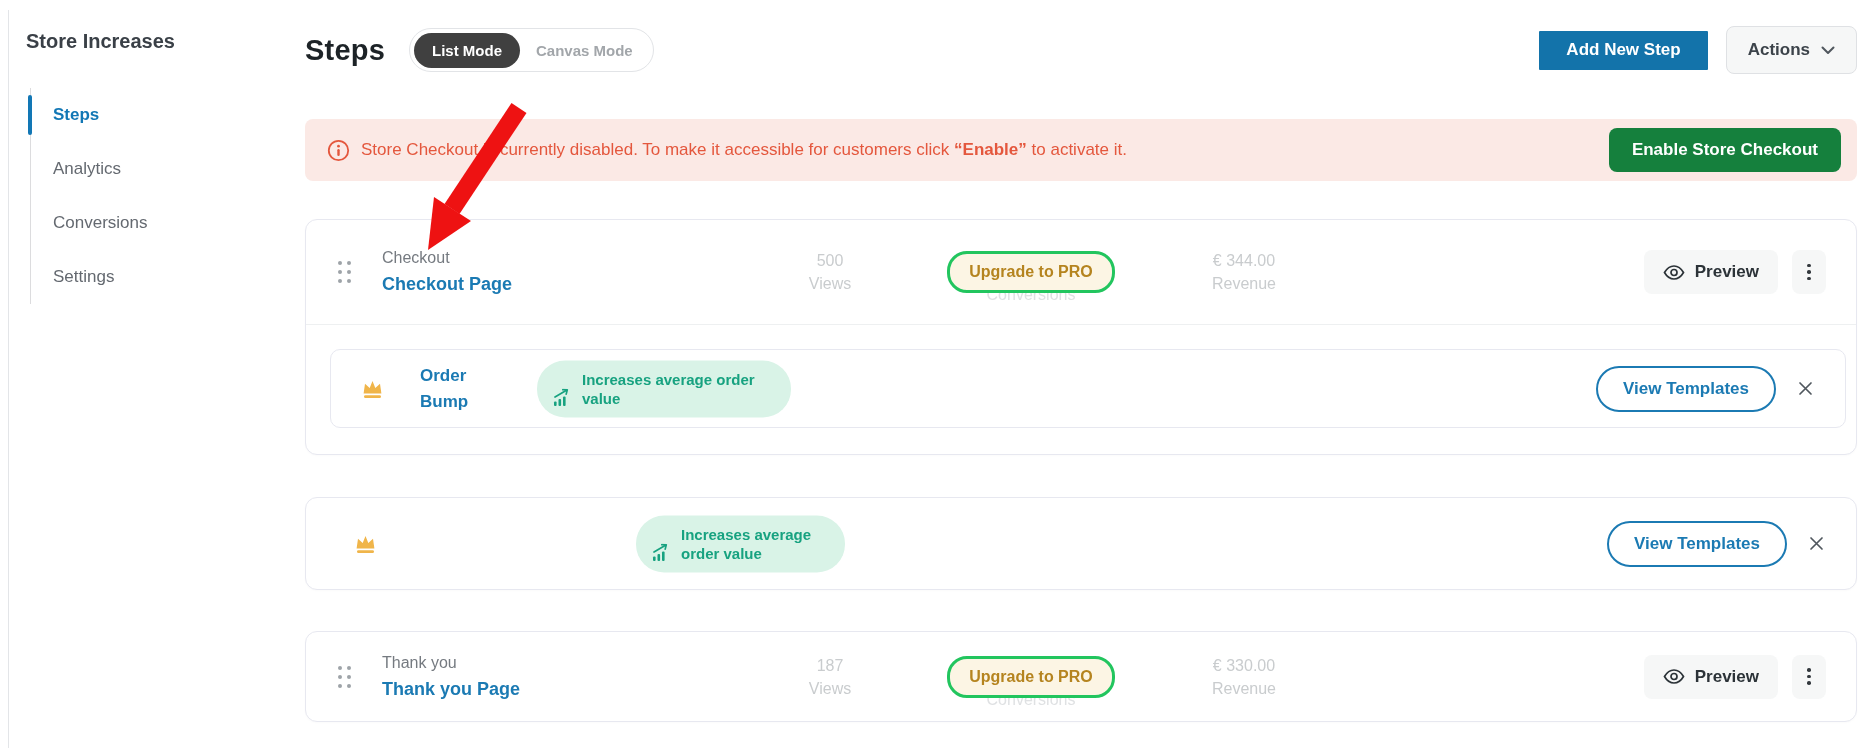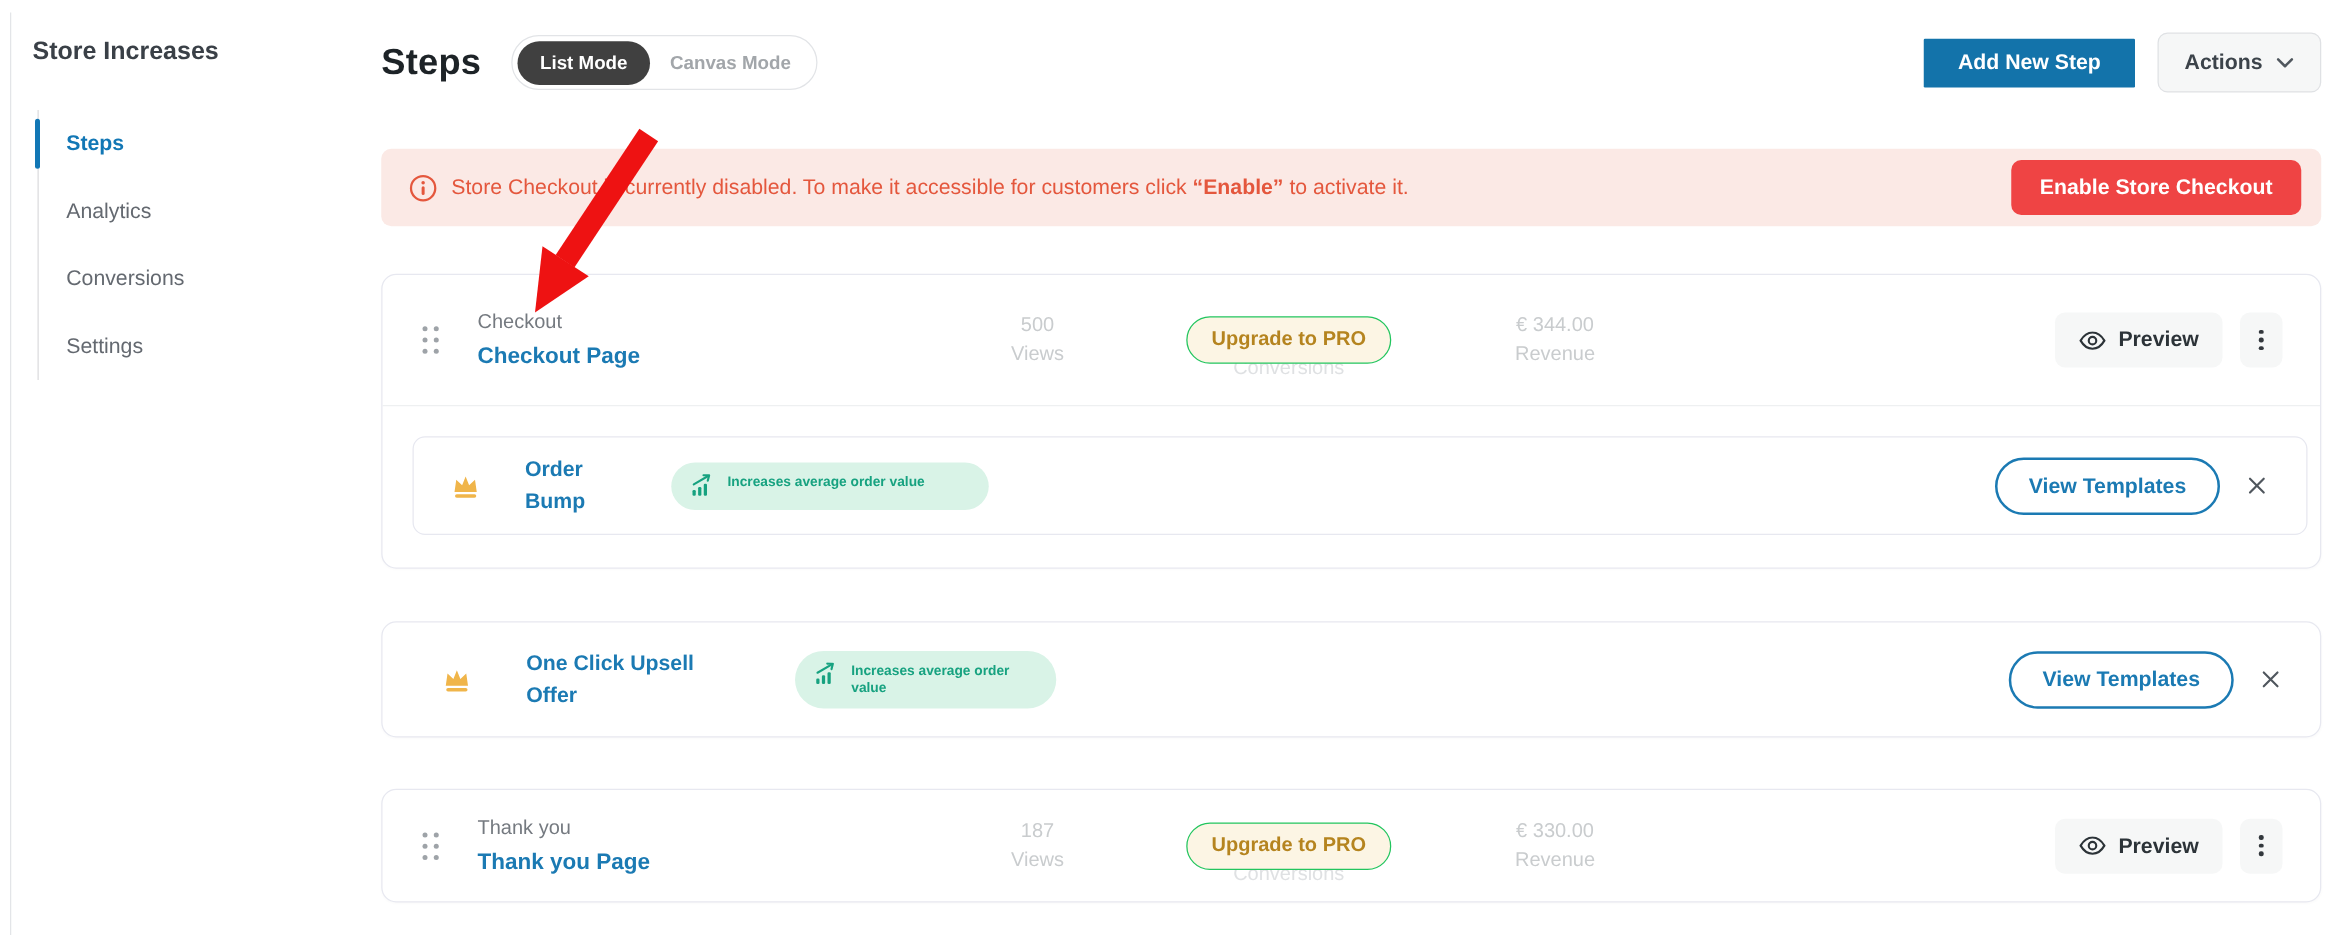--- a/index.html
+++ b/index.html
@@ -28,21 +28,21 @@
   .mode.active { background: #404040; color: #fff; border-radius: 20px; padding: 9px 18px; font-weight: 700; }
   .mode.inactive { color: #a2a6aa; padding: 9px 16px; font-weight: 600; }
   .spacer { flex: 1; }
   .btn-primary { background: #1373aa; color: #fff; font-size: 17px; font-weight: 700; height: 39px; padding: 0 27px; border: none; border-radius: 1px; display: flex; align-items: center; cursor: pointer; font-family: inherit; }
   .btn-actions { margin-left: 18px; background: #f6f7f7; border: 1px solid #dfe1e4; color: #3c434a; font-size: 17px; font-weight: 600; height: 48px; padding: 0 21px; border-radius: 8px; display: flex; align-items: center; gap: 11px; cursor: pointer; font-family: inherit; }
 
   
   .banner { position: absolute; left: 305px; top: 119px; width: 1552px; height: 62px; background: #fbe9e5; border-radius: 8px; display: flex; align-items: center; gap: 11px; padding: 0 16px 0 22px; }
   .banner-text { font-size: 17px; color: #e4573d; }
   .banner-text strong { font-weight: 700; }
-  .btn-enable { margin-left: auto; background: #ef4444; color: #fff; font-size: 17px; font-weight: 700; height: 44px; padding: 0 23px; border: none; border-radius: 8px; display: flex; align-items: center; cursor: pointer; font-family: inherit; }
+  .btn-enable { margin-left: auto; background: #15803d; color: #fff; font-size: 17px; font-weight: 700; height: 44px; padding: 0 23px; border: none; border-radius: 8px; display: flex; align-items: center; cursor: pointer; font-family: inherit; }
 
   
   .card { position: absolute; left: 305px; width: 1552px; background: #fff; border: 1px solid #e7e8f0; border-radius: 12px; box-shadow: 0 1px 2px rgba(20,20,60,.02); }
   #card-checkout { top: 219px; height: 236px; }
   #card-upsell   { top: 497px; height: 93px; }
   #card-thankyou { top: 631px; height: 91px; }
 
   .step-row { position: relative; height: 104px; }
   #card-thankyou .step-row { height: 100%; }
 
@@ -52,39 +52,39 @@
   .step-title { position: absolute; left: 76px; top: 50%; transform: translateY(-50%); }
   .step-label { font-size: 16px; color: #757a80; margin-bottom: 7px; }
   .step-link { font-size: 18px; font-weight: 700; color: #1b7ab3; cursor: pointer; }
 
   .stat { position: absolute; top: 50%; transform: translateY(-50%); text-align: center; color: #c9ccce; font-size: 16px; line-height: 1.45; }
   .stat.views { left: 454px; width: 140px; }
   .stat.revenue { left: 868px; width: 140px; }
 
   .conv { position: absolute; left: 623px; width: 204px; top: 50%; transform: translateY(-50%); display: flex; justify-content: center; align-items: center; height: 56px; }
   .conv-ghost { position: absolute; left: 0; right: 0; bottom: -4px; text-align: center; color: #dfe1e3; font-size: 16px; }
-  .badge-pro { position: relative; z-index: 1; background: #fcf5e4; border: 1px solid #22c55e; color: #b5841f; font-size: 16px; font-weight: 700; padding: 9px 19px; border-radius: 20px; white-space: nowrap; cursor: pointer; }
+  .badge-pro { position: relative; z-index: 1; background: #fcf5e4; border: 3px solid #22c55e; color: #b5841f; font-size: 16px; font-weight: 700; padding: 9px 19px; border-radius: 20px; white-space: nowrap; cursor: pointer; }
 
   .row-actions { position: absolute; right: 30px; top: 50%; transform: translateY(-50%); display: flex; gap: 14px; }
   .btn-preview { background: #f6f7f7; border: none; border-radius: 8px; height: 44px; padding: 0 19px; display: flex; align-items: center; gap: 10px; font-size: 17px; font-weight: 700; color: #2c3338; cursor: pointer; font-family: inherit; }
   .btn-kebab { background: #f6f7f7; border: none; border-radius: 8px; height: 44px; width: 34px; display: flex; flex-direction: column; align-items: center; justify-content: center; gap: 3px; cursor: pointer; }
   .btn-kebab i { width: 3.5px; height: 3.5px; border-radius: 50%; background: #33383d; }
 
   .divider { height: 1px; background: #eef0f1; }
 
   .sub-card { position: relative; margin: 24px 10px 0 24px; height: 79px; border: 1px solid #e7e8f0; border-radius: 10px; }
 
   .crown { position: absolute; top: 50%; transform: translateY(-50%); }
   .offer-title { position: absolute; top: 50%; transform: translateY(-50%); font-size: 17px; font-weight: 700; color: #1b7ab3; line-height: 1.55; cursor: pointer; margin-left: 19px; }
   .sub-card .crown { left: 30px; }
   .sub-card .offer-title { left: 70px; width: 96px; }
   #card-upsell .crown { left: 48px; }
   #card-upsell .offer-title { left: 96px; width: 165px; }
 
-  .benefit { position: absolute; top: 50%; transform: translateY(-50%); display: flex; align-items: flex-start; gap: 9px; background: #d9f3e7; color: #17a280; border-radius: 28px; padding: 9px 19px 9px 15px; font-size: 11px; font-weight: 700; line-height: 1.3; }
+  .benefit { position: absolute; top: 50%; transform: translateY(-50%); display: flex; align-items: flex-end; gap: 9px; background: #d9f3e7; color: #17a280; border-radius: 28px; padding: 9px 19px 9px 15px; font-size: 15px; font-weight: 700; line-height: 1.3; }
   .sub-card .benefit { left: 206px; }
   .sub-card .benefit .btxt { width: 190px; }
   #card-upsell .benefit { left: 330px; }
   #card-upsell .benefit .btxt { width: 145px; }
 
   .offer-actions { position: absolute; right: 28px; top: 50%; transform: translateY(-50%); display: flex; align-items: center; gap: 18px; }
   .btn-vt { background: #fff; border: 2px solid #1b7ab3; color: #1b7ab3; border-radius: 24px; height: 46px; padding: 0 25px; font-size: 17px; font-weight: 700; display: flex; align-items: center; cursor: pointer; font-family: inherit; }
   .btn-close { background: none; border: none; cursor: pointer; display: flex; align-items: center; padding: 2px; }
 
   .annot { position: absolute; left: 0; top: 0; z-index: 40; pointer-events: none; }
@@ -208,21 +208,20 @@
   </div>
 </section>
 
 <section class="card" id="card-upsell">
   <span class="crown" style="display:flex">
     <svg width="23" height="21" viewBox="0 0 23 21">
         <path d="M2.6 15 L4 5.2 L8.7 9.6 L11.5 2.6 L14.3 9.6 L19 5.2 L20.4 15 Z" fill="#f0b54a"></path>
         <rect x="3" y="16.8" width="17" height="2.8" rx="1.4" fill="#f0b54a"></rect>
       </svg>
   </span>
-  <div class="offer-title">One Click Upsell Offer</div>
   <div class="benefit">
     <span style="display:flex">
       <svg width="21" height="20" viewBox="0 0 21 20">
           <rect x="2" y="13" width="2.6" height="4.5" rx="1" fill="#17a280"></rect>
           <rect x="6.5" y="10.5" width="2.6" height="7" rx="1" fill="#17a280"></rect>
           <rect x="11" y="8" width="2.6" height="9.5" rx="1" fill="#17a280"></rect>
           <path d="M3 8.5 L14.5 1.8" stroke="#17a280" stroke-width="1.7" fill="none" stroke-linecap="round"></path>
           <path d="M10.8 1.2 L15.3 1.3 L14.2 5.6" stroke="#17a280" stroke-width="1.7" fill="none" stroke-linecap="round" stroke-linejoin="round"></path>
         </svg>
     </span>

